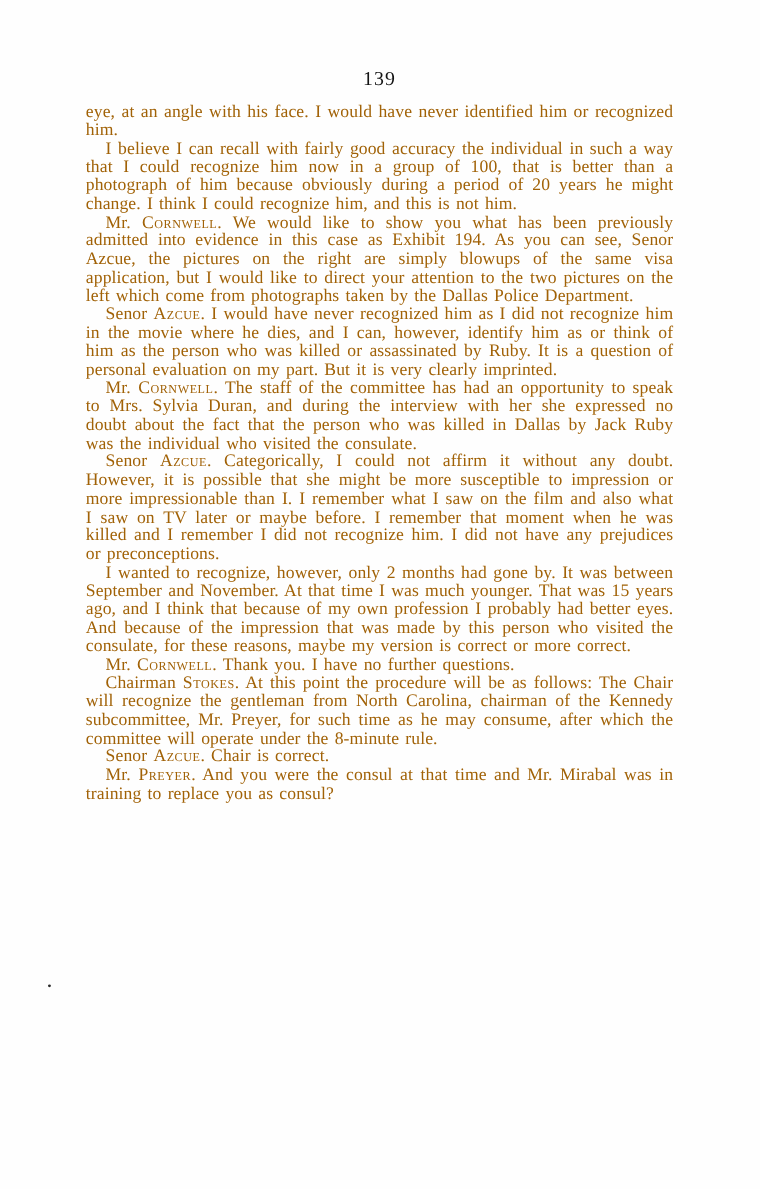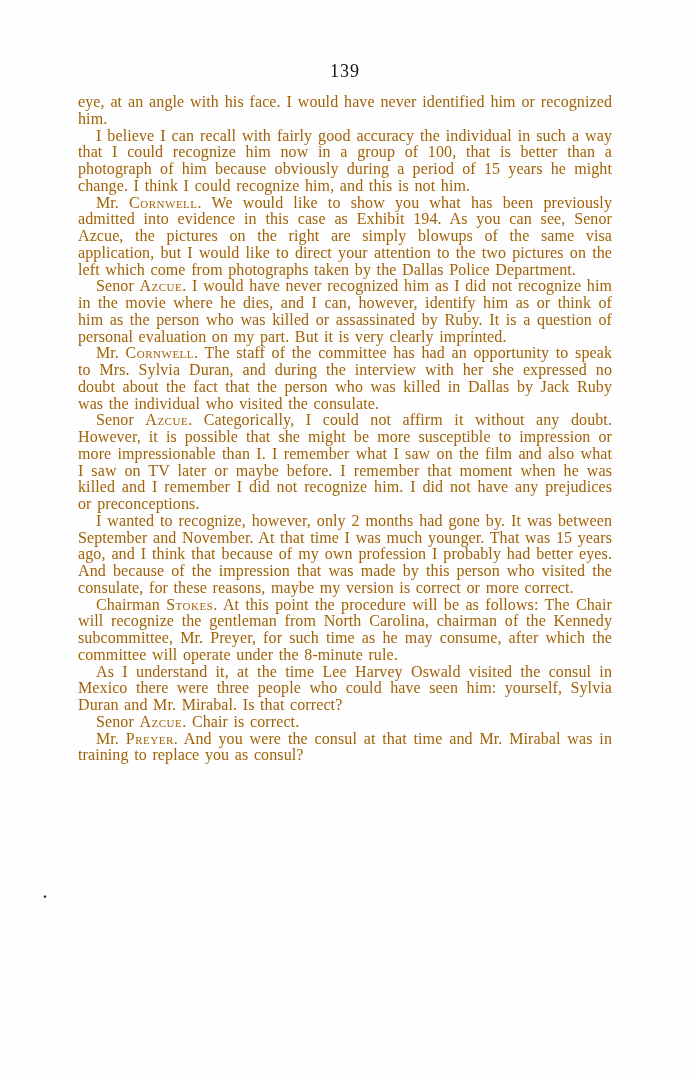--- a/index.html
+++ b/index.html
@@ -63,24 +63,24 @@
 </head>
 <body>
 
 <div class="page">
   <div class="page-number">139</div>
 
   <div class="margin-dot">.</div>
 
   <div class="text-block">
       <p class="noindent"><span>eye, at an angle with his face. I would have never identified him or recognized him.</span></p>
-      <p><span>I believe I can recall with fairly good accuracy the individual in such a way that I could recognize him now in a group of 100, that is better than a photograph of him because obviously during a period of 15 years he might change. I think I could recognize him, and this is not him.</span></p>
+      <p><span>I believe I can recall with fairly good accuracy the individual in such a way that I could recognize him now in a group of 100, that is better than a photograph of him because obviously during a period of 20 years he might change. I think I could recognize him, and this is not him.</span></p>
       <p><span>Mr. </span><span class="sc">Cornwell</span><span>. We would like to show you what has been previously admitted into evidence in this case as Exhibit 194. As you can see, Senor Azcue, the pictures on the right are simply blowups of the same visa application, but I would like to direct your attention to the two pictures on the left which come from photographs taken by the Dallas Police Department.</span></p>
       <p><span>Senor </span><span class="sc">Azcue</span><span>. I would have never recognized him as I did not recognize him in the movie where he dies, and I can, however, identify him as or think of him as the person who was killed or assassinated by Ruby. It is a question of personal evaluation on my part. But it is very clearly imprinted.</span></p>
       <p><span>Mr. </span><span class="sc">Cornwell</span><span>. The staff of the committee has had an opportunity to speak to Mrs. Sylvia Duran, and during the interview with her she expressed no doubt about the fact that the person who was killed in Dallas by Jack Ruby was the individual who visited the consulate.</span></p>
       <p><span>Senor </span><span class="sc">Azcue</span><span>. Categorically, I could not affirm it without any doubt. However, it is possible that she might be more susceptible to impression or more impressionable than I. I remember what I saw on the film and also what I saw on TV later or maybe before. I remember that moment when he was killed and I remember I did not recognize him. I did not have any prejudices or preconceptions.</span></p>
       <p><span>I wanted to recognize, however, only 2 months had gone by. It was between September and November. At that time I was much younger. That was 15 years ago, and I think that because of my own profession I probably had better eyes. And because of the impression that was made by this person who visited the consulate, for these reasons, maybe my version is correct or more correct.</span></p>
+      <p><span>Mr. </span><span class="sc">Cornwell</span><span>. Thank you. I have no further questions.</span></p>
       <p><span>Chairman </span><span class="sc">Stokes</span><span>. At this point the procedure will be as follows: The Chair will recognize the gentleman from North Carolina, chairman of the Kennedy subcommittee, Mr. Preyer, for such time as he may consume, after which the committee will operate under the 8-minute rule.</span></p>
-      <p><span>As I understand it, at the time Lee Harvey Oswald visited the consul in Mexico there were three people who could have seen him: yourself, Sylvia Duran and Mr. Mirabal. Is that correct?</span></p>
       <p><span>Senor </span><span class="sc">Azcue</span><span>. Chair is correct.</span></p>
       <p><span>Mr. </span><span class="sc">Preyer</span><span>. And you were the consul at that time and Mr. Mirabal was in training to replace you as consul?</span></p>
     </div>
 </div>
 
 </body></html>

